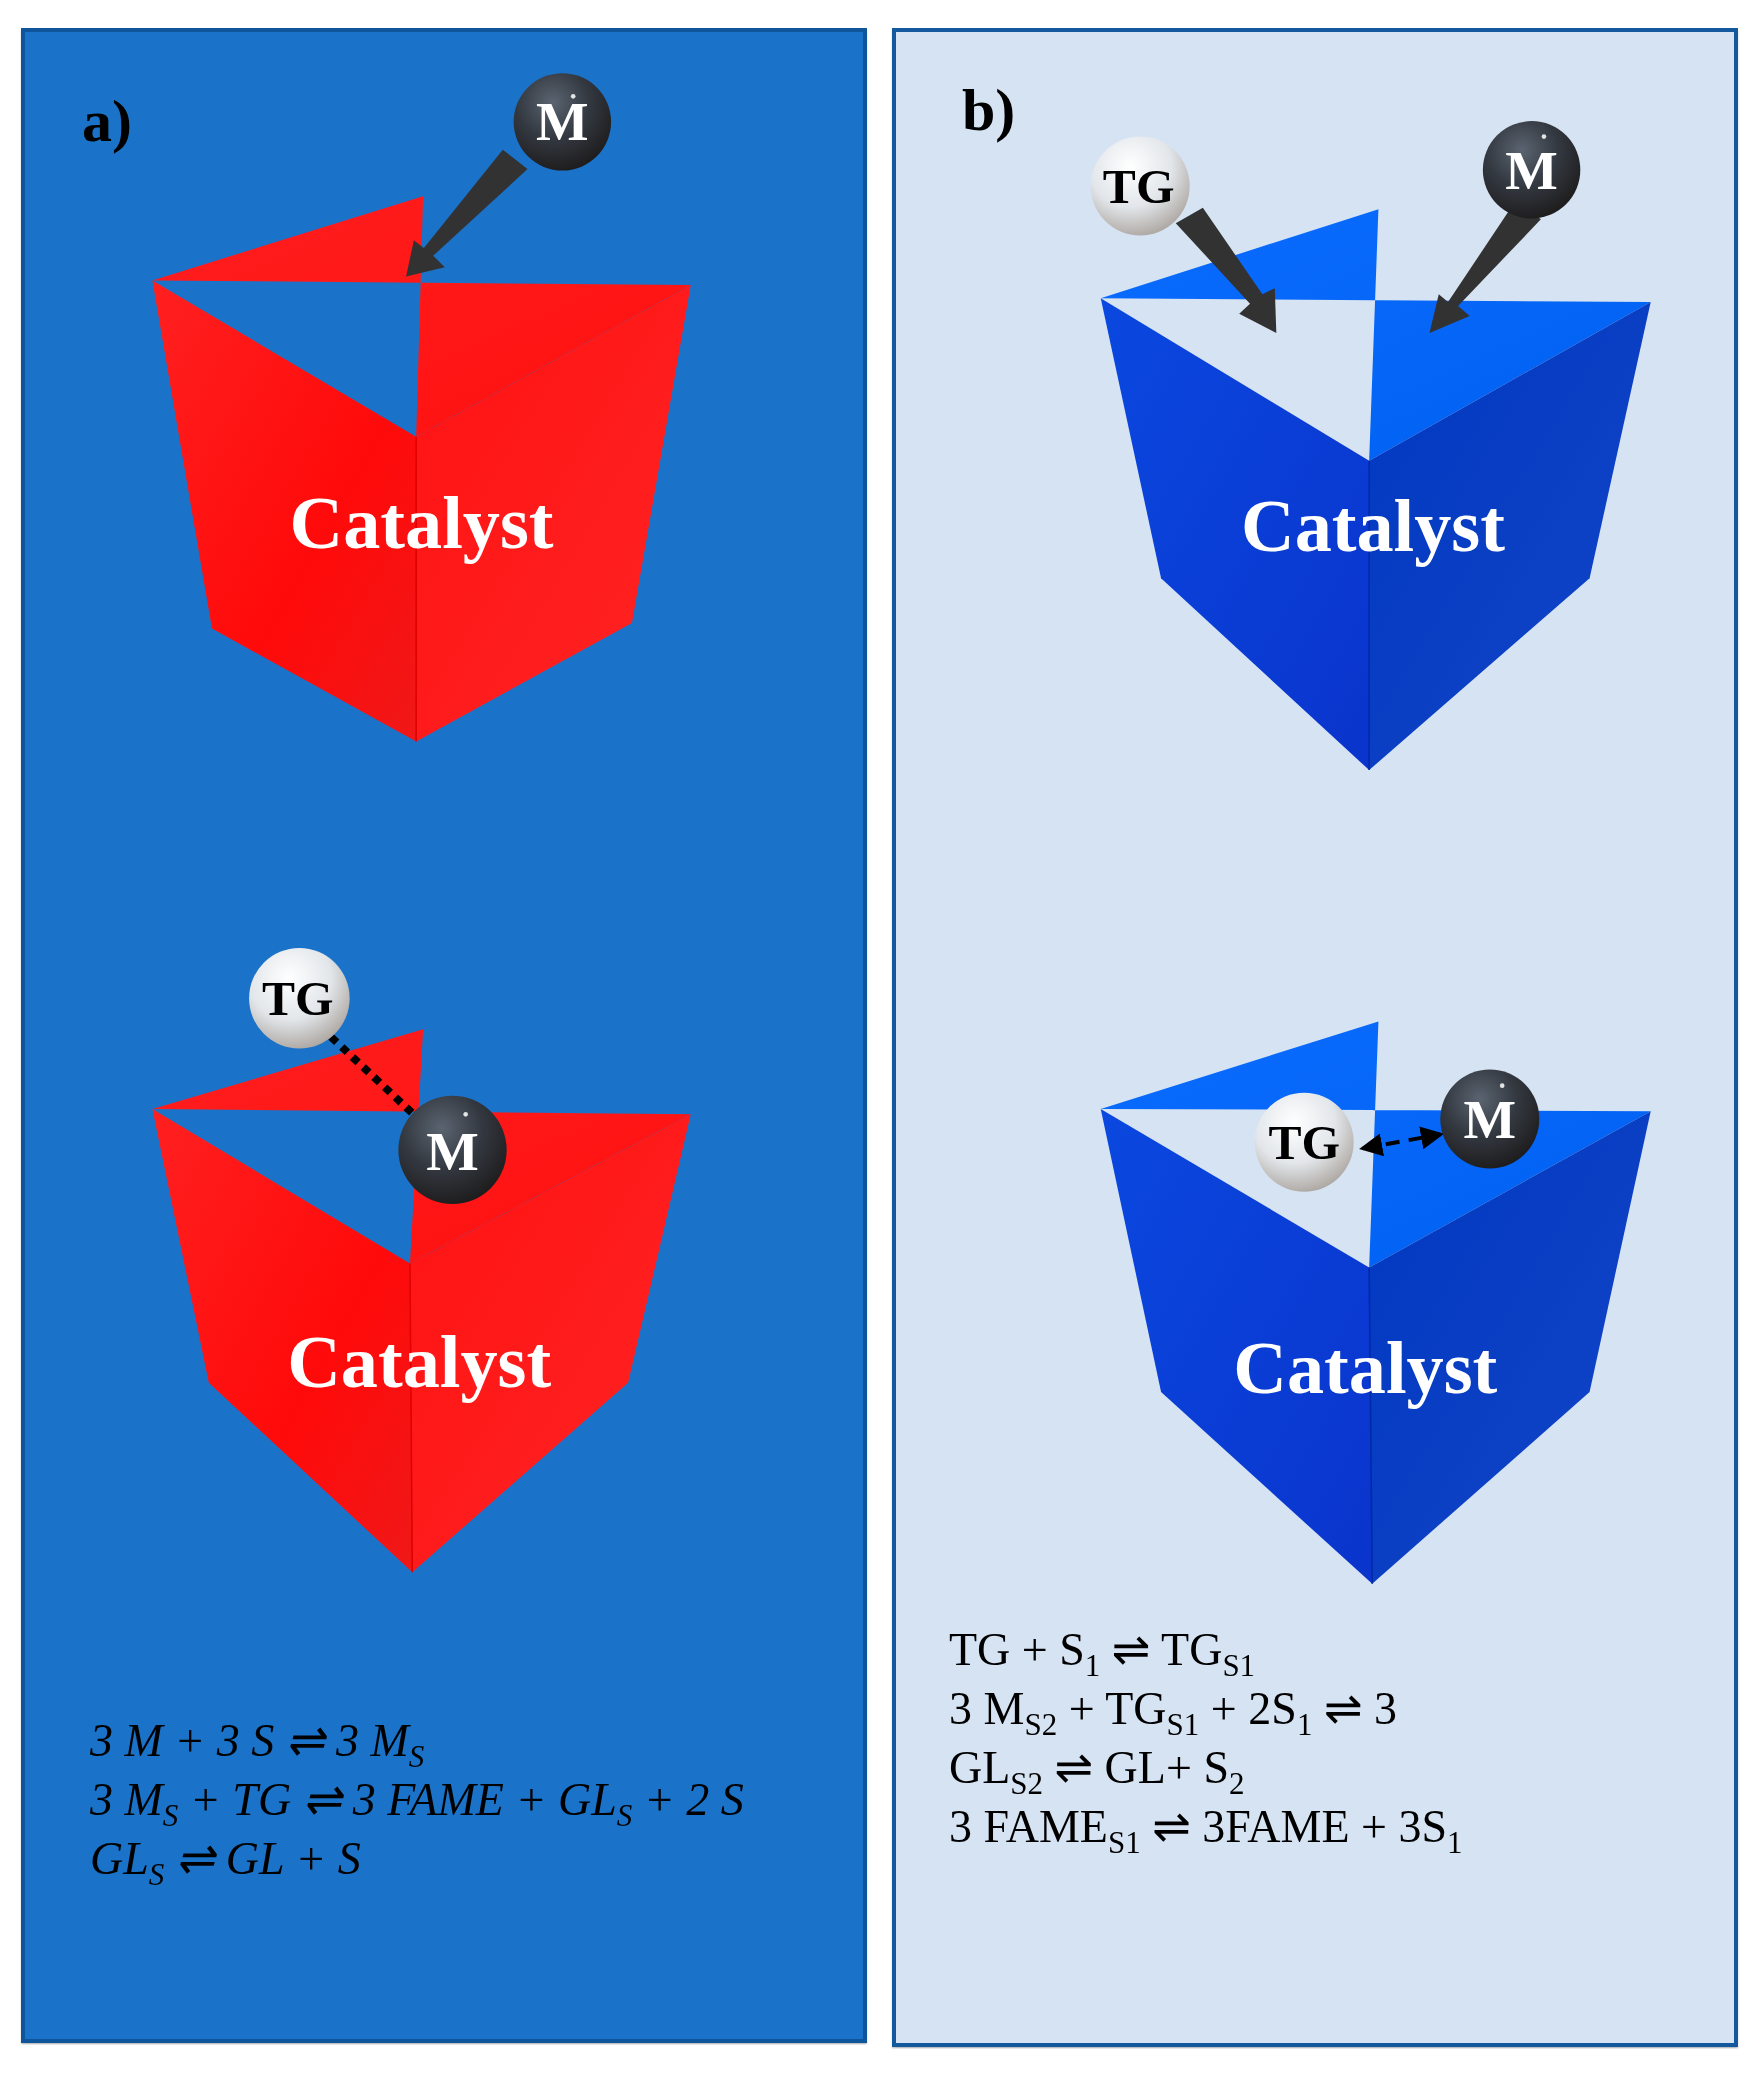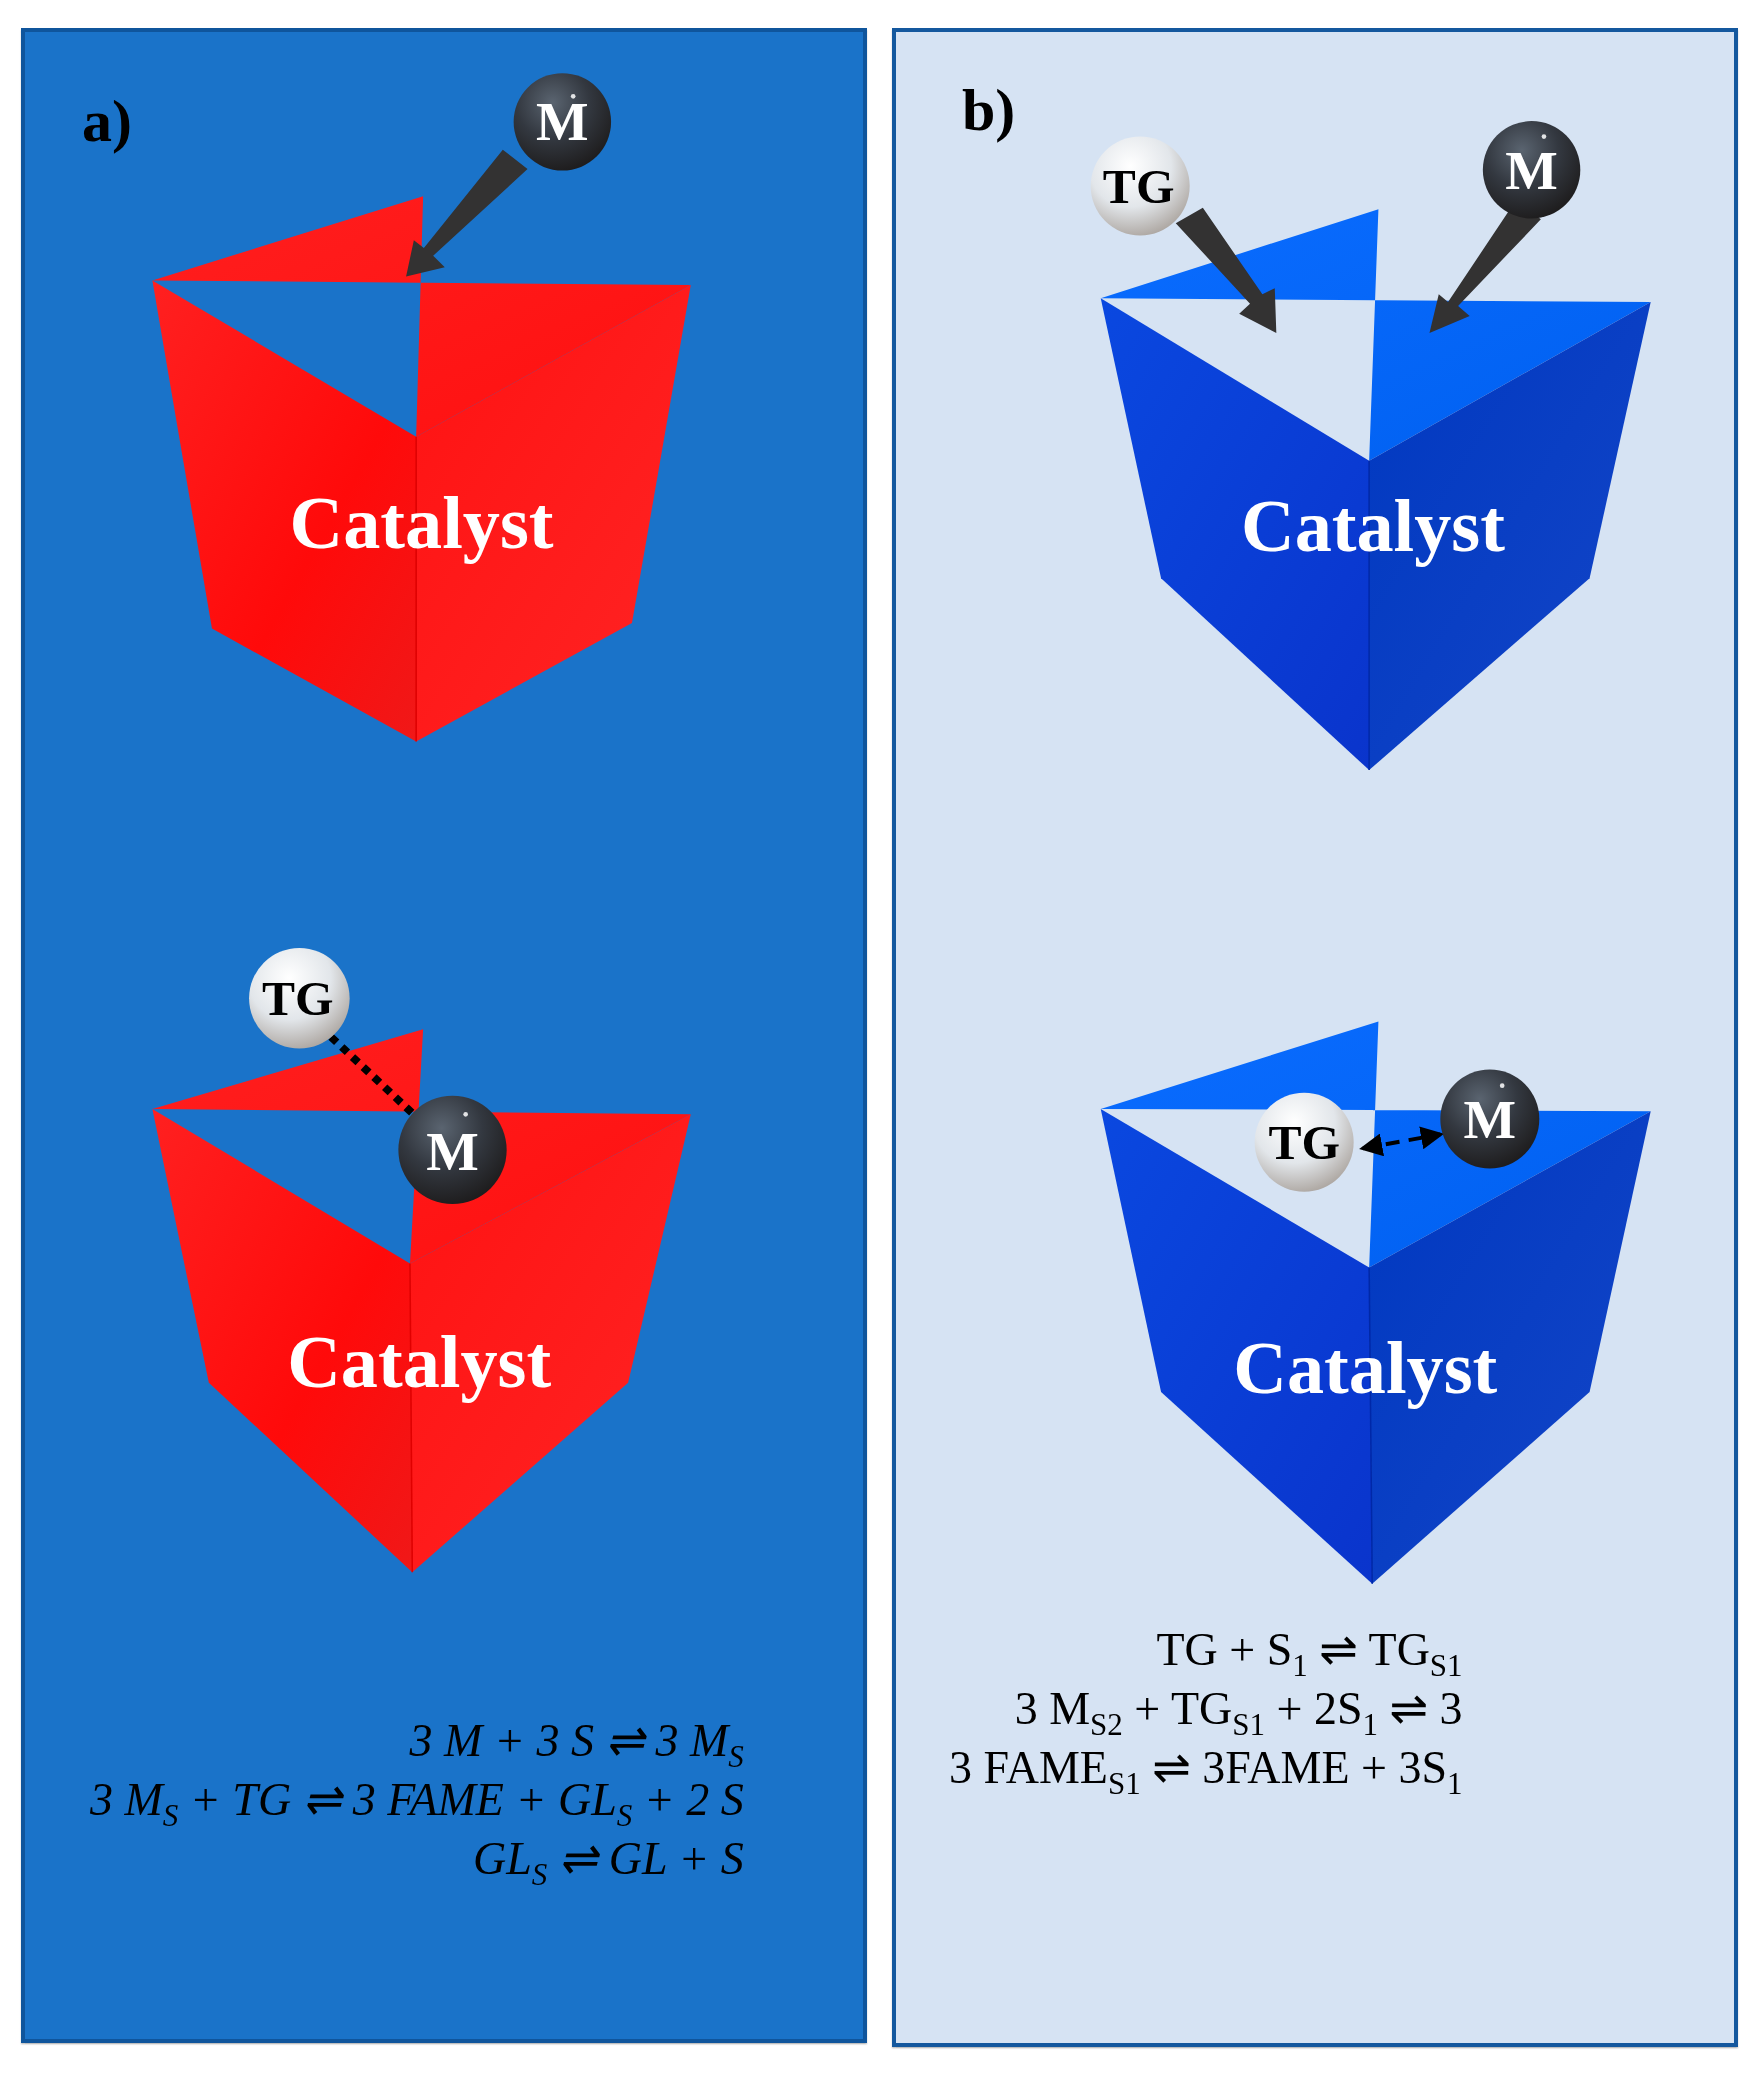--- a/index.html
+++ b/index.html
@@ -6,21 +6,21 @@
   body { width: 1759px; height: 2077px; position: relative; overflow: hidden; font-family: "Liberation Serif", "DejaVu Serif", serif; }
   .panel { position: absolute; box-sizing: border-box; }
   #panel-a { left: 21px; top: 28px; width: 846px; height: 2015px; background: #1a73c9; border: 4.6px solid #0f559c; box-shadow: 0 2.3px 1.5px rgba(0,0,0,0.25); }
   #panel-b { left: 892px; top: 28px; width: 846px; height: 2019px; background: #d6e3f3; border: 4.6px solid #14589e; box-shadow: 0 2.3px 1.5px rgba(0,0,0,0.25); }
   svg.scene { position: absolute; left: 0; top: 0; width: 1759px; height: 2077px; }
   .panel-label { position: absolute; font-family: "Liberation Serif", serif; font-weight: bold; font-size: 60px; color: #000; line-height: 1; }
   .cube-text { font-family: "Liberation Serif", serif; font-weight: bold; font-size: 96px; fill: #ffffff; }
   .ball-text-dark { font-family: "Liberation Serif", serif; font-weight: bold; font-size: 72px; fill: #ffffff; }
   .ball-text-light { font-family: "Liberation Serif", serif; font-weight: bold; font-size: 64px; fill: #000000; }
   .equations { position: absolute; font-family: "Liberation Serif", serif; font-size: 46px; color: #000; line-height: 59px; white-space: nowrap; }
-  .eq-line { display: block; text-align: right; }
+  .eq-line { display: block; }
   .eq-line sub { font-size: 31px; line-height: 0; vertical-align: -10.8px; }
 </style>
 </head>
 <body>
 
 <div id="panel-a" class="panel"></div>
 <div id="panel-b" class="panel"></div>
 
 <svg class="scene" viewBox="0 0 2274 2684" xmlns="http://www.w3.org/2000/svg">
   <defs>
@@ -147,15 +147,16 @@
 <div class="panel-label" style="left:962px; top:80px;">b)</div>
 
 <div class="equations" id="eq-a" style="left:90px; top:1711px;font-style:italic;">
     <span class="eq-line">3 M + 3 S ⇌ 3 M<sub>S</sub></span>
     <span class="eq-line">3 M<sub>S</sub> + TG ⇌ 3 FAME + GL<sub>S</sub> + 2 S</span>
     <span class="eq-line">GL<sub>S</sub> ⇌ GL + S</span>
   </div>
 <div class="equations" id="eq-b" style="left:949px; top:1620px;">
     <span class="eq-line">TG + S<sub>1</sub> ⇌ TG<sub>S1</sub></span>
     <span class="eq-line">3 M<sub>S2</sub> + TG<sub>S1</sub> + 2S<sub>1</sub> ⇌ 3</span>
+    <span class="eq-line">GL<sub>S2</sub> ⇌ GL+ S<sub>2</sub></span>
     <span class="eq-line">3 FAME<sub>S1</sub> ⇌ 3FAME + 3S<sub>1</sub></span>
   </div>
 
 
 </body></html>

